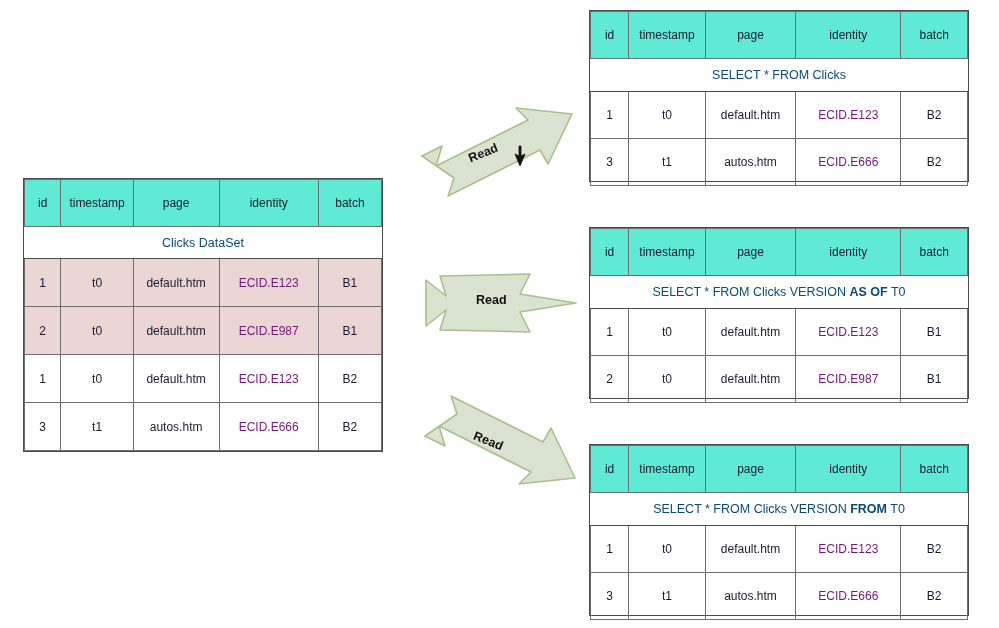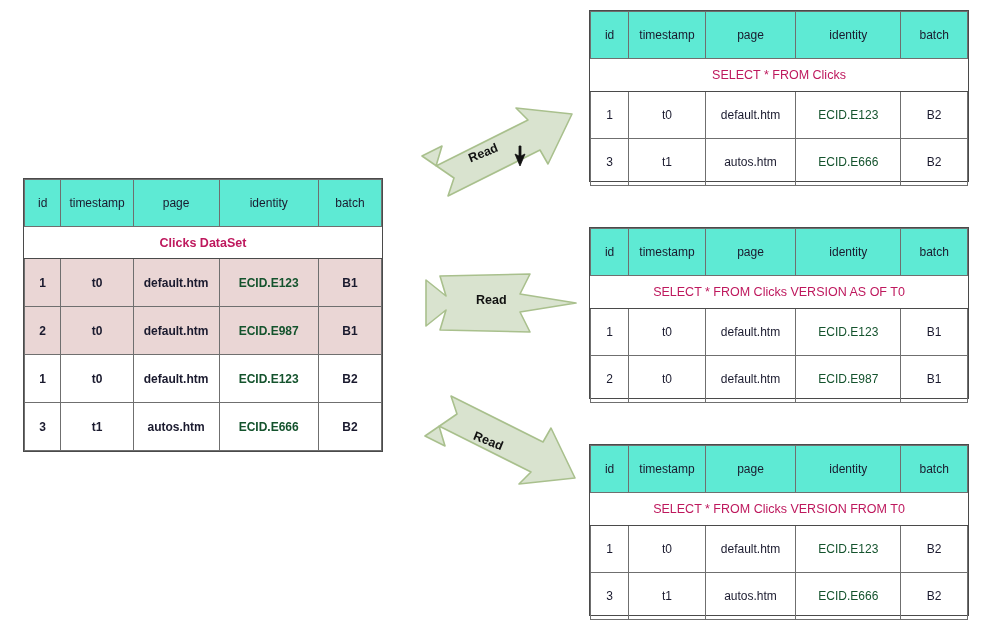--- a/index.html
+++ b/index.html
@@ -26,69 +26,69 @@
   }
   .tbl table {
     width: 100%;
     height: 100%;
     border-collapse: collapse;
     table-layout: fixed;
   }
   .tbl caption,
   .tbl .title-cell {
     font-size: 12.5px;
-    color: #be185d;
+    color: #0c4a6e;
     text-align: center;
     background: #ffffff;
     white-space: nowrap;
   }
   .tbl th, .tbl td {
     border: 1px solid #6f6f6f;
     text-align: center;
     font-size: 12px;
     font-weight: normal;
     color: #1a1a2e;
     padding: 0 2px;
     white-space: nowrap;
   }
   .tbl thead th {
     background: #5eead4;
   }
   .tbl tr.highlight td {
     background: #ead6d5;
   }
   .tbl td.ident, .tbl th.ident {
-    color: #14532d;
+    color: #701a75;
   }
   .title-row td {
     border-left: none;
     border-right: none;
     border-top: none;
     border-bottom: 1.5px solid #4a4a4a;
     background: #ffffff;
   }
-  .ttl-strong { font-weight: normal; }
+  .ttl-strong { font-weight: bold; }
 
   
   .c-id       { width: 9.5%; }
   .c-ts       { width: 20.3%; }
   .c-page     { width: 24.3%; }
   .c-identity { width: 28.4%; }
   .c-batch    { width: 17.5%; margin-top: 45px; }
 
   
   #clicks-dataset {
     left: 23px;
     top: 178px;
     width: 360px;
     height: 274px;
   }
   #clicks-dataset .title-row td { height: 31px; }
   #clicks-dataset thead th { height: 46px; }
-  #clicks-dataset tbody td { height: 47px; font-weight: bold; }
+  #clicks-dataset tbody td { height: 47px; }
 
   
   .result-tbl { width: 380px; }
   .result-tbl .title-row td { height: 32px; }
   .result-tbl thead th { height: 46px; }
   .result-tbl tbody td { height: 46px; }
 
   #result-all      { left: 589px; top: 10px;  height: 172px; }
   #result-as-of    { left: 589px; top: 227px; height: 172px; }
   #result-since    { left: 589px; top: 444px; height: 172px; }

